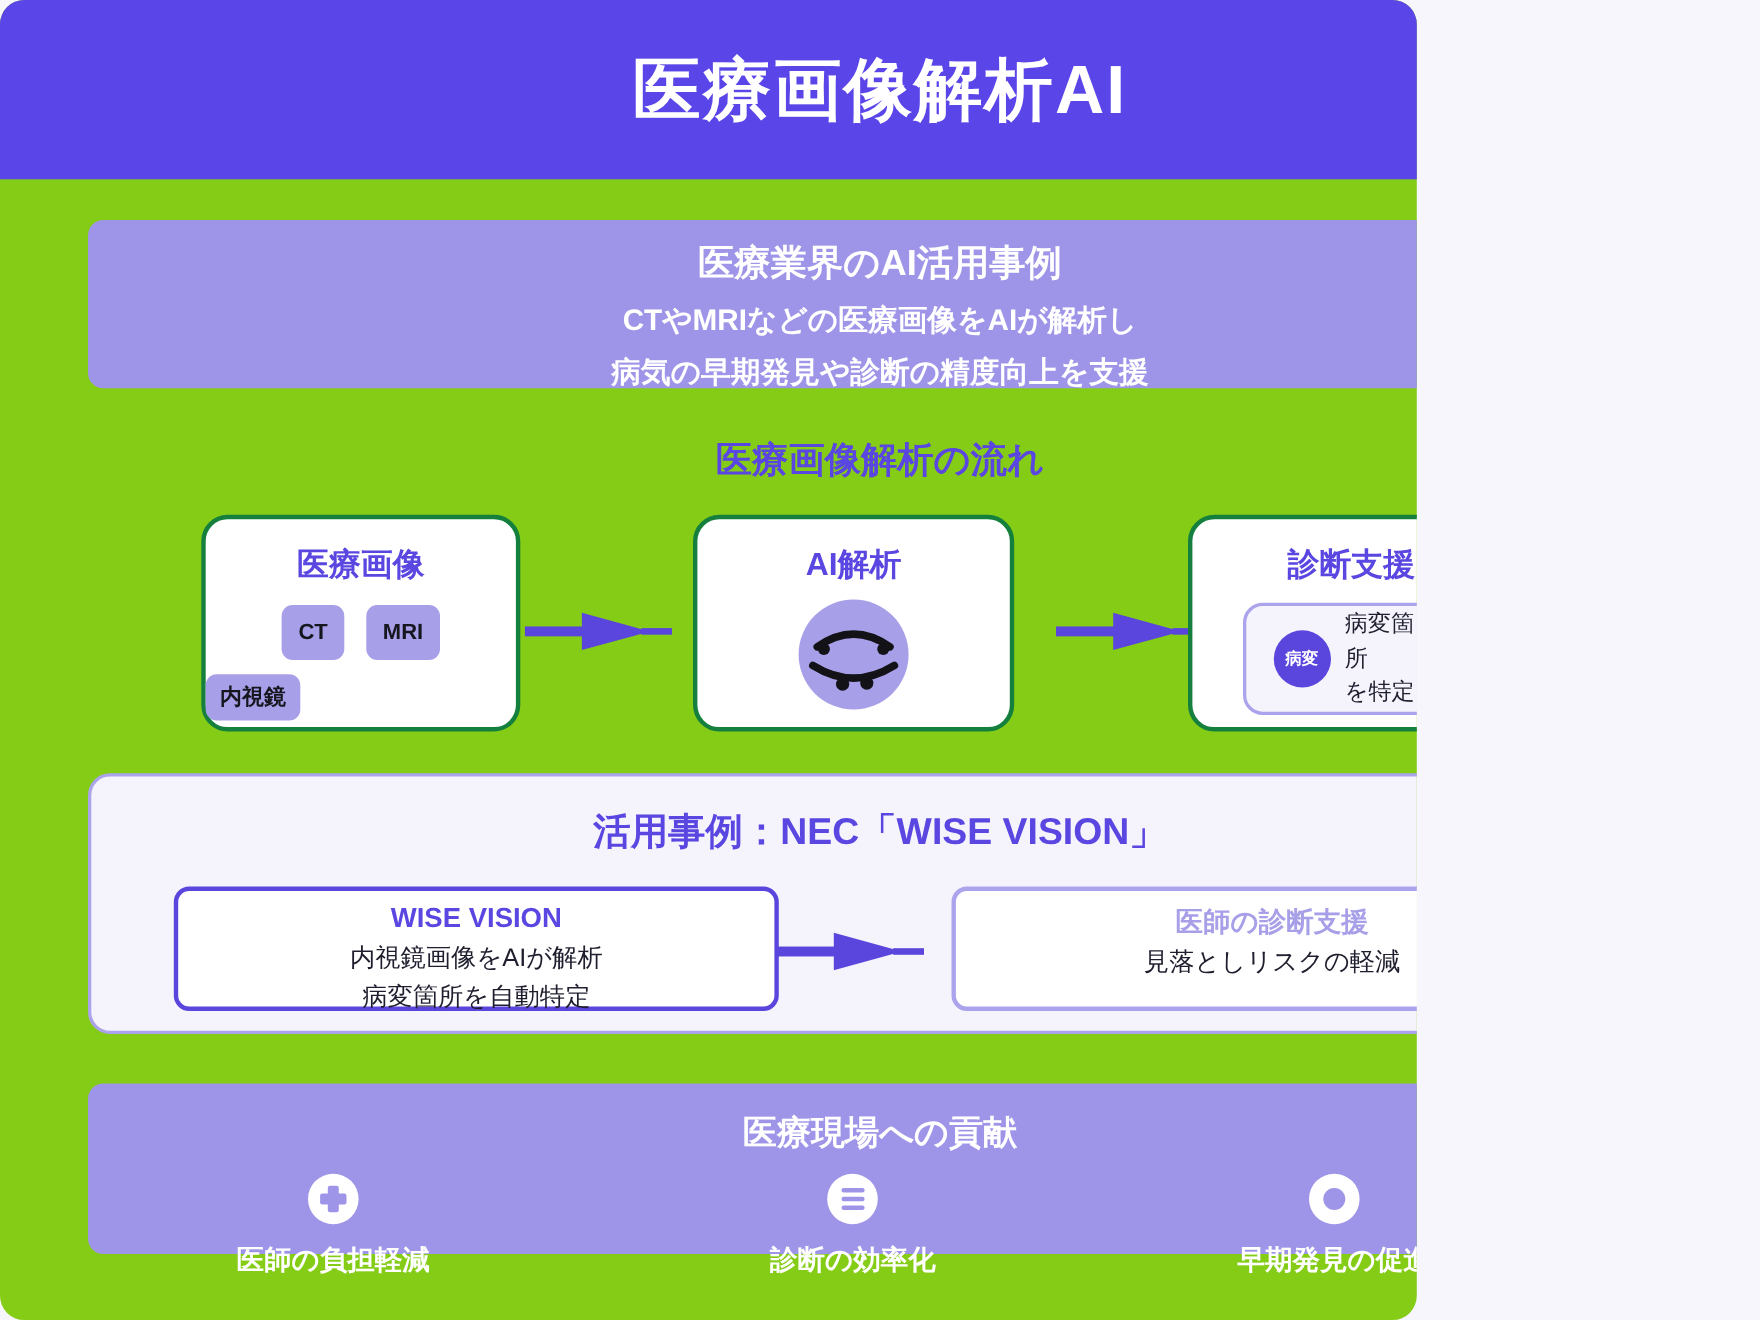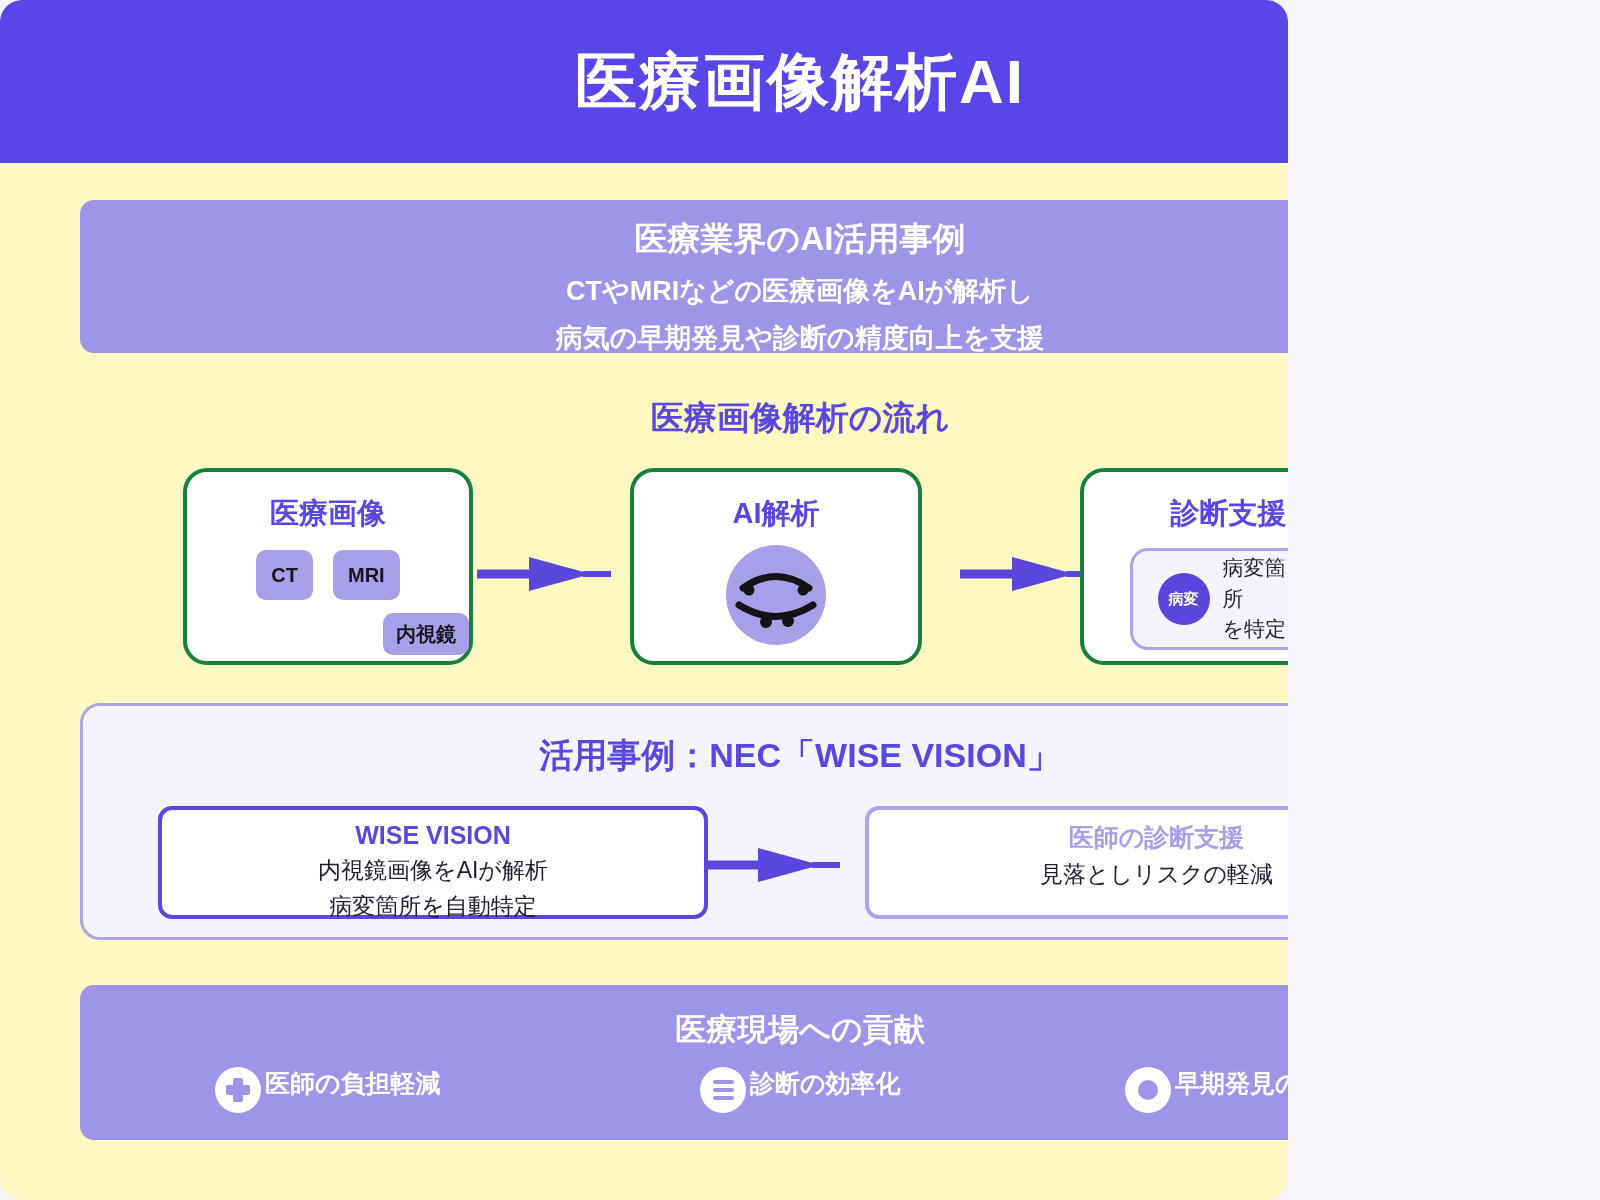--- a/index.html
+++ b/index.html
@@ -5,21 +5,21 @@
   * { box-sizing: border-box; }
   html, body { margin: 0; padding: 0; }
   body {
     font-family: "Liberation Sans", "DejaVu Sans", sans-serif;
     background: #f7f6fc;
   }
   .canvas {
     position: relative;
     width: 1288px;
     height: 1200px;
-    background: #fef9c3;
+    background: #84cc16;
     overflow: hidden;
     border-radius: 22px;
   }
 
   
   .header {
     position: absolute; left: 0; top: 0;
     width: 1600px; height: 163px;
     background: #5a46e8;
     display: flex; align-items: center; justify-content: center;
@@ -58,21 +58,21 @@
     color: #5a46e0; font-size: 29px; font-weight: bold; margin-top: 22px;
   }
   .chip-row {
     display: flex; justify-content: center; gap: 20px; margin-top: 16px;
   }
   .chip {
     background: #a79fe8; color: #16161f;
     font-size: 20px; font-weight: bold;
     border-radius: 10px; padding: 15px 15px; line-height: 1;
   }
-  .chip-row2 { display: flex; justify-content: flex-end; margin-top: 13px; padding-left: 22px; }
+  .chip-row2 { display: flex; justify-content: flex-start; margin-top: 13px; }
   .chip-small { padding: 11px 13px; }
 
   .ai-circle {
     width: 102px; height: 102px; margin: 10px auto 0 auto;
   }
 
   .dx-inner {
     width: 198px; height: 102px; margin: 14px auto 0 auto;
     background: #f5f4fd;
     border: 3px solid #aba3ec; border-radius: 18px;
@@ -121,21 +121,21 @@
     position: absolute; left: 80px; top: 985px;
     width: 1440px; height: 155px;
     background: #9e95e8; border-radius: 14px;
   }
   .contrib-title {
     text-align: center; color: #ffffff;
     font-size: 31px; font-weight: bold; margin-top: 24px;
   }
   .contrib-item {
     position: absolute; top: 82px;
-    display: flex; gap: 4px;
+    display: flex; align-items: center; gap: 16px; flex-direction: column;
   }
   .contrib-item-1 { left: 135px; }
   .contrib-item-2 { left: 620px; }
   .contrib-item-3 { left: 1045px; }
   .contrib-icon {
     width: 46px; height: 46px; border-radius: 50%;
     background: #ffffff;
     display: flex; align-items: center; justify-content: center;
     flex: 0 0 auto;
   }

